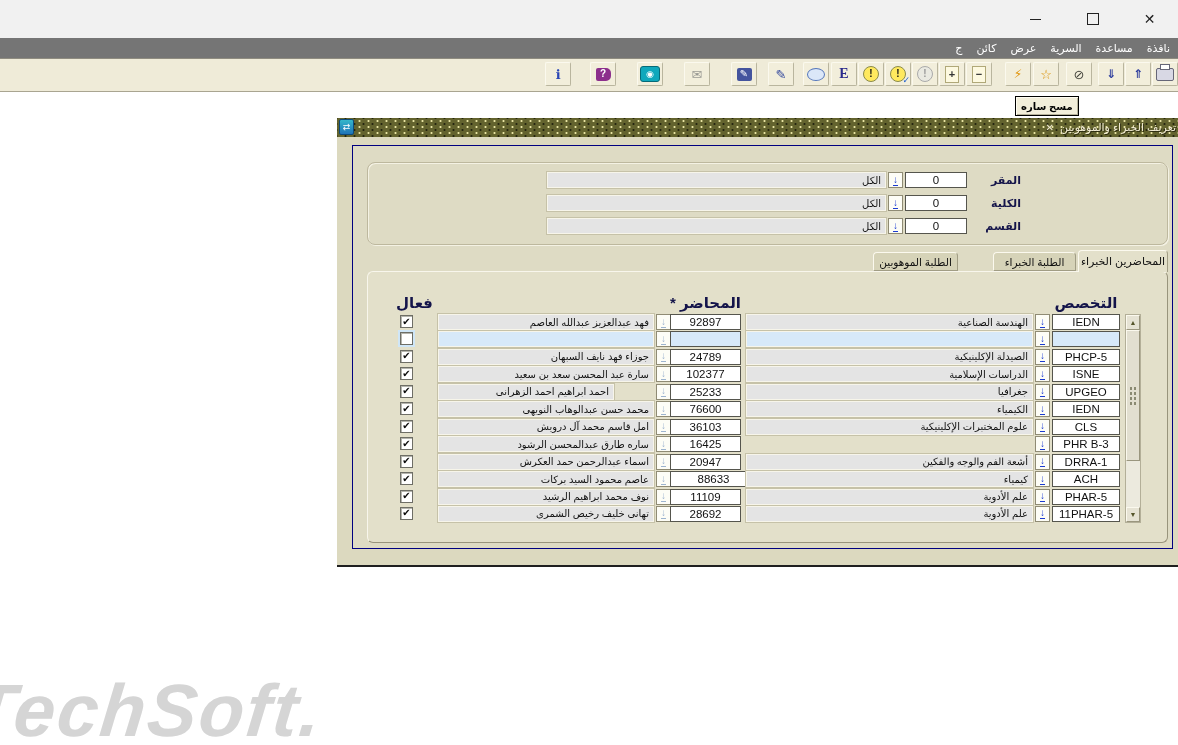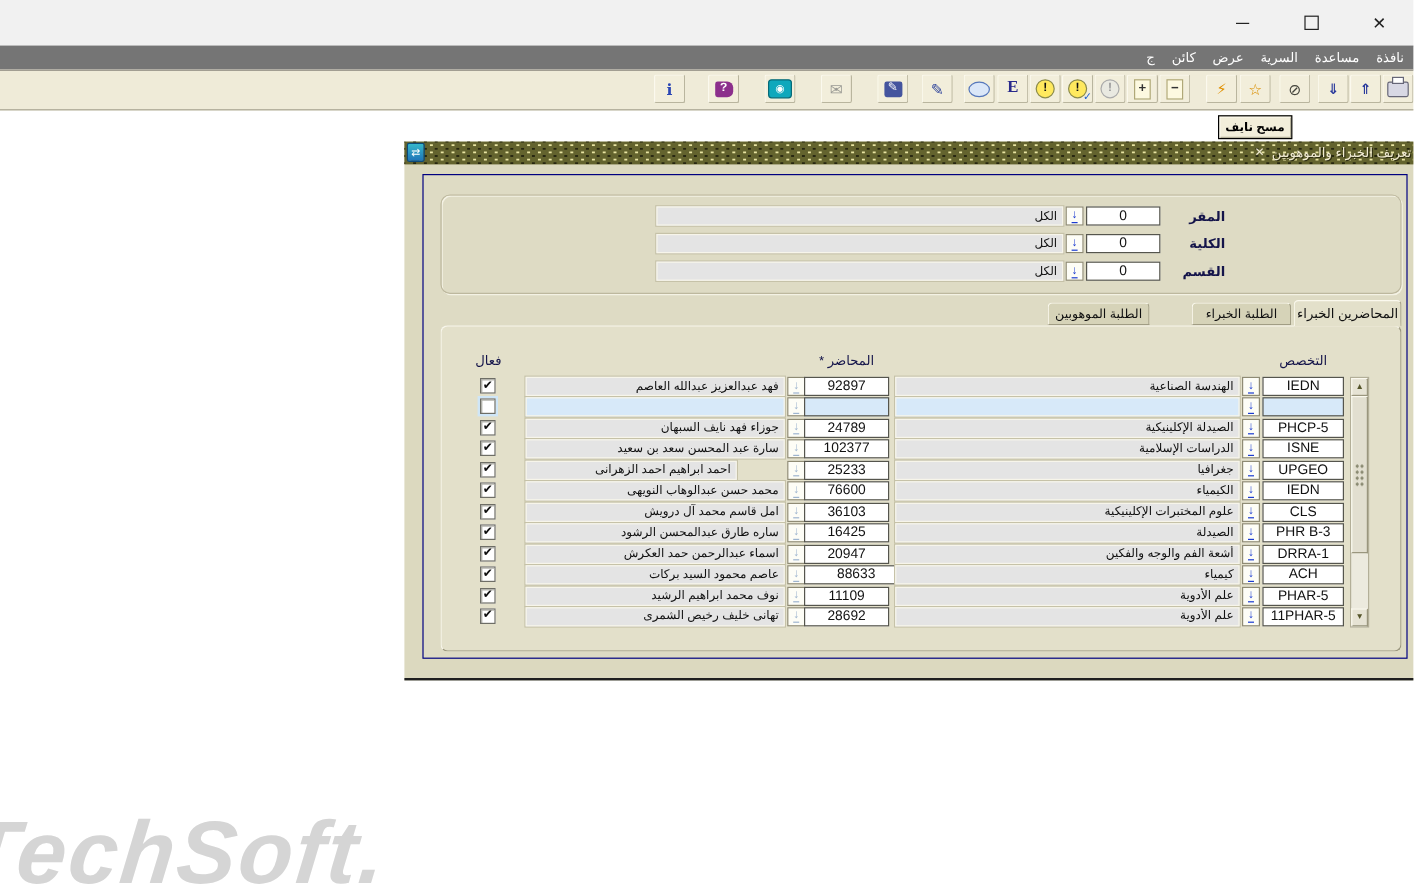--- a/index.html
+++ b/index.html
@@ -65,21 +65,21 @@
   .dd .ar{font-size:10px;font-weight:bold;line-height:1;border-bottom:1px solid currentColor;color:#1b3bd0}
   .dd.pale .ar{color:#9db4cf}
   
   .tab{position:absolute;box-sizing:border-box;border:1px solid;border-color:#fbf9ee #a19d84 #a19d84 #fbf9ee;border-radius:4px 4px 0 0;
     display:flex;align-items:center;justify-content:center;font-size:10.5px;direction:rtl;cursor:pointer;color:#111}
   .tab.unsel{top:134px;height:19px;background:#d6d3b8}
   .tab.sel{top:132px;height:22px;background:#e3e0ca;border-bottom:none;z-index:3;font-size:11px}
   
   .panel{position:absolute;left:30px;top:153px;width:801px;height:272px;background:#e3e0ca;border-radius:6px;
     border:1px solid;border-color:#f8f6ec #98947c #98947c #f8f6ec;box-sizing:border-box}
-  .hdr{position:absolute;font-size:11px;font-weight:normal;color:#14144a;direction:rtl;white-space:nowrap}
+  .hdr{position:absolute;font-size:15px;font-weight:bold;color:#14144a;direction:rtl;white-space:nowrap}
   
   .grow{position:absolute;left:0;width:780px;height:17px}
   .cb{position:absolute;left:32px;top:1px;width:13px;height:13px;background:#fff;border:1px solid #6e6e66;box-shadow:inset 1px 1px 0 #b5b5ad;display:flex;align-items:center;justify-content:center;cursor:pointer;box-sizing:border-box}
   .cb .ck{font-size:10px;font-weight:bold;color:#0c0c0c;margin-top:-1px}
   .grow.current .cb{box-shadow:inset 1px 1px 0 #b5b5ad,0 0 0 2px #cfe6f7}
   .grow.current .fld{background:#d7e9f9}
   .grow.current .fld.white{background:#d7e9f9}
   
   .sbar{position:absolute;left:757px;top:195px;width:16px;height:209px;background:#eceade;border:1px solid #b3af98;box-sizing:border-box}
   .sbtn{position:absolute;left:0;width:14px;height:15px;background:#e6e3d4;border:1px solid;border-color:#fbf9ee #9a967e #9a967e #fbf9ee;display:flex;align-items:center;justify-content:center;font-size:7px;color:#55552a;cursor:pointer;box-sizing:border-box}
@@ -167,21 +167,21 @@
       <span class="g ic-bars" style="color: rgb(42, 58, 156);">⇓</span>
     </div>
     <div class="tb-btn" style="left: 1125px;">
       <span class="g ic-bars" style="color: rgb(42, 58, 156);">⇑</span>
     </div>
     <div class="tb-btn" style="left: 1152px;">
       <span class="g ic-printer"></span>
     </div>
   </div>
 
-<div class="tooltip">مسح نايف</div>
+<div class="tooltip">مسح ساره</div>
 
 <div class="mdi">
   <div class="mdi-title">
     <span class="mdi-icon">⇄</span>
     <span class="mdi-title-text">
       <span class="deco">✕</span>
       <span class="txt">تعريف الخبراء والموهوبين</span>
     </span>
   </div>
   <div class="mdi-frame"></div>
@@ -402,44 +402,41 @@
           </div>
           <div class="fld" style="left: 70px; width: 216px;">
             <span class="rtl">ساره طارق عبدالمحسن الرشود</span>
           </div>
           <div class="dd pale" style="left: 288px;">
             <span class="ar">↓</span>
           </div>
           <div class="fld white" style="left: 302px; width: 71px;">
             <span class="ctr">16425</span>
           </div>
-          <div class="fld" style="left: 378px; width: 287px;">
-            <span class="rtl">الصيدلة</span>
-          </div>
           <div class="dd" style="left: 667px;">
             <span class="ar">↓</span>
           </div>
           <div class="fld white" style="left: 684px; width: 68px;">
             <span class="ctr">PHR  B-3</span>
           </div>
         </div>
         <div class="grow" style="top: 181.6px;">
           <div class="cb">
             <span class="ck">✔</span>
           </div>
           <div class="fld" style="left: 70px; width: 216px;">
             <span class="rtl">اسماء عبدالرحمن حمد العكرش</span>
           </div>
           <div class="dd pale" style="left: 288px;">
             <span class="ar">↓</span>
           </div>
           <div class="fld white" style="left: 302px; width: 71px;">
             <span class="ctr">20947</span>
           </div>
-          <div class="fld" style="left: 378px; width: 287px;">
+          <div class="fld" style="left: 378px; width: 287px; font-family: Liberation Serif, serif;">
             <span class="rtl">أشعة الفم والوجه والفكين</span>
           </div>
           <div class="dd" style="left: 667px;">
             <span class="ar">↓</span>
           </div>
           <div class="fld white" style="left: 684px; width: 68px;">
             <span class="ctr">DRRA-1</span>
           </div>
         </div>
         <div class="grow" style="top: 199.05px;">

